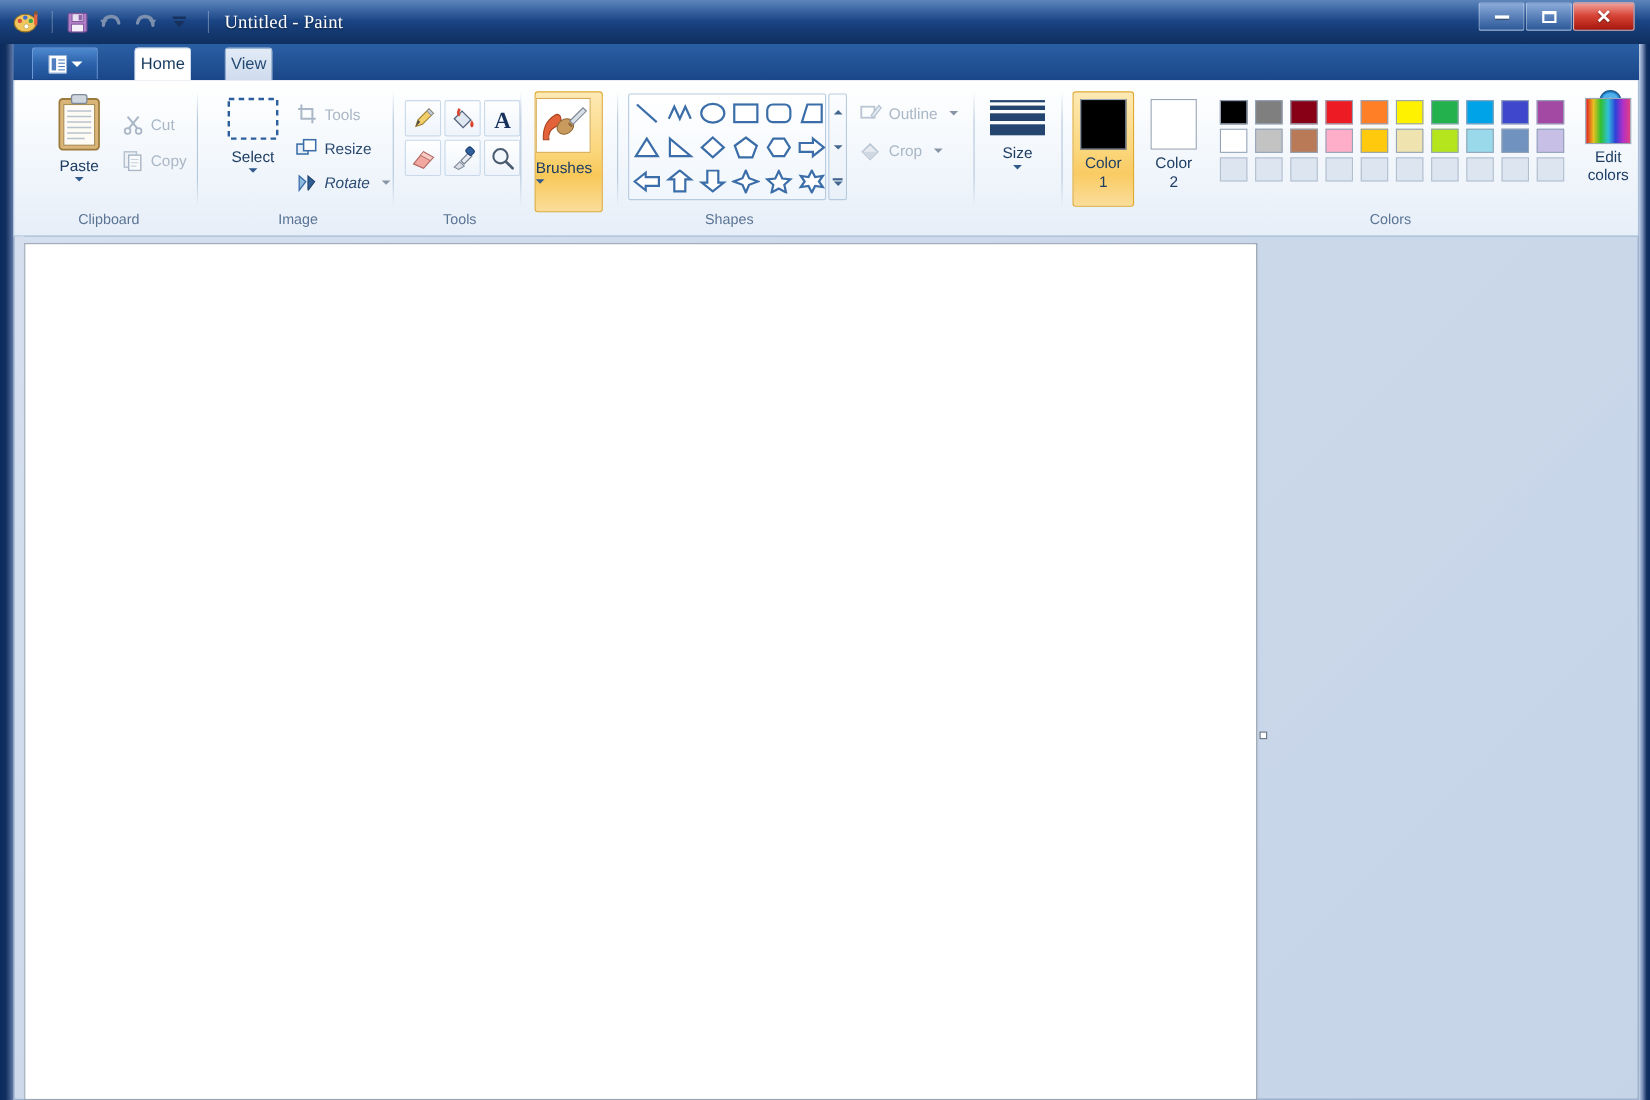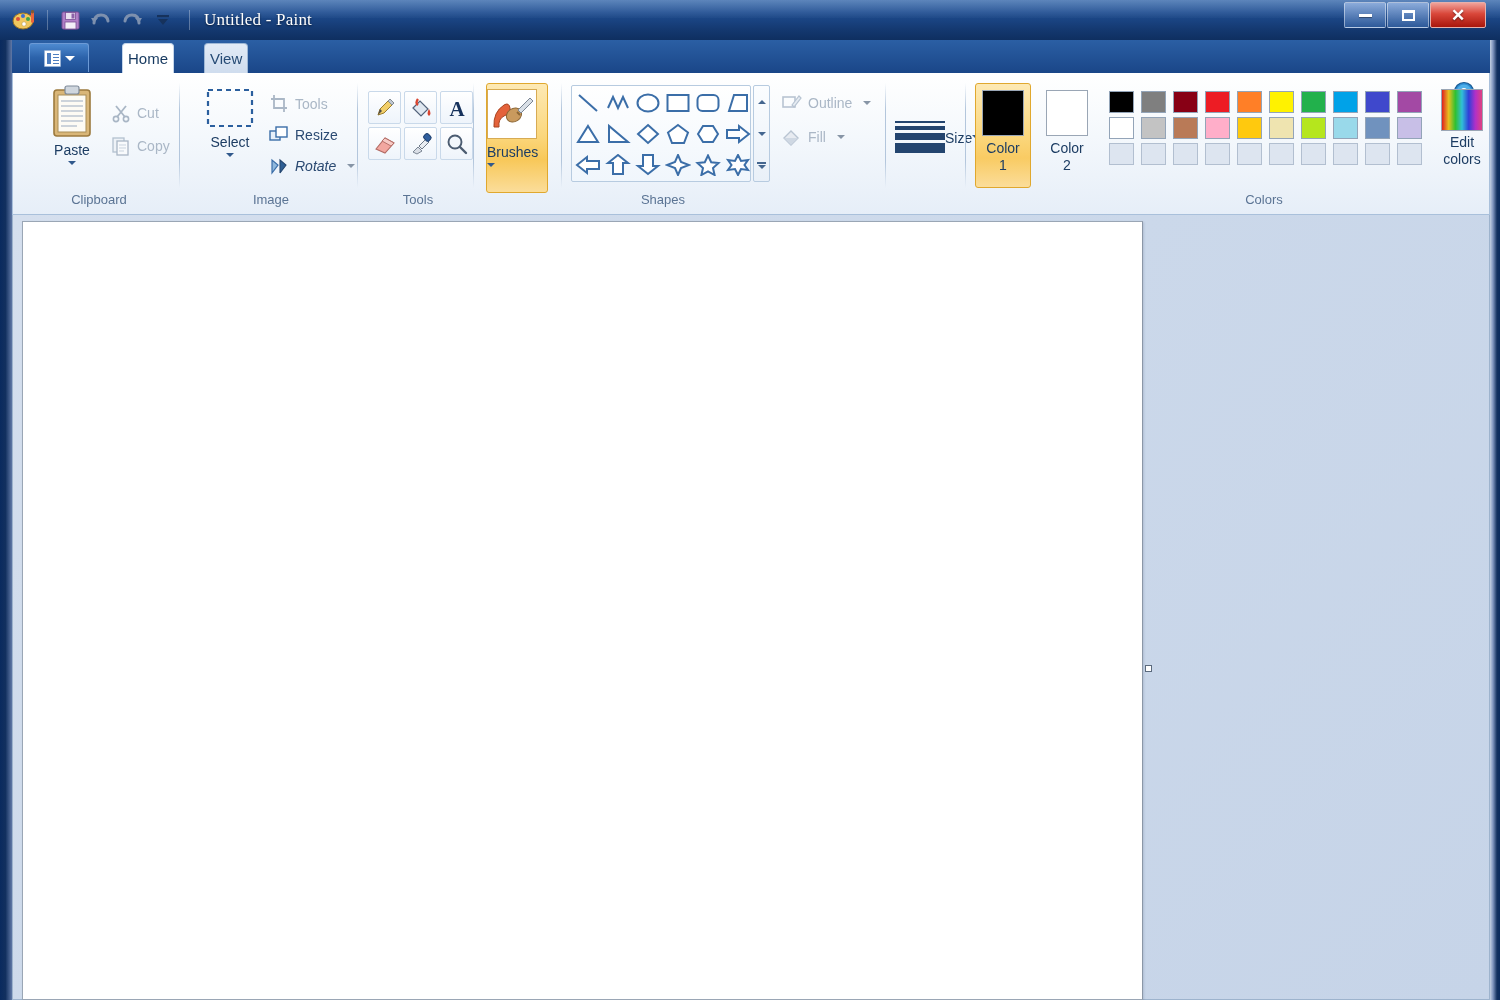--- a/index.html
+++ b/index.html
@@ -132,21 +132,21 @@
     grid-template-columns:repeat(6,30px); grid-template-rows:repeat(3,31px); padding:1px;}
   .shape-cell { display:flex; align-items:center; justify-content:center; }
   .shapes-scroll { width:17px; height:97px; border:1px solid #b7cbe0; border-radius:2px;
     background:linear-gradient(180deg,#fbfdff,#e9f0f8); display:flex; flex-direction:column; }
   .ss-btn { flex:1; display:flex; align-items:center; justify-content:center; }
   .tri-up { width:0;height:0;border-left:4px solid transparent;border-right:4px solid transparent;border-bottom:4px solid #44668f;}
   .tri-dn { width:0;height:0;border-left:4px solid transparent;border-right:4px solid transparent;border-top:4px solid #44668f;}
   .ss-bar { width:9px;height:2px;background:#44668f;margin-bottom:1px;}
 
   
-  .size-btn { width:60px; height:100px; display:flex; flex-direction:row; align-items:center;text-align:right; }
+  .size-btn { width:60px; height:100px; display:flex; flex-direction:column; align-items:center;text-align:right; }
   .size-icon { width:50px; height:40px; display:flex; flex-direction:column; justify-content:space-around; padding-top:4px;}
   .size-icon i { display:block; width:50px; background:#24456f; }
 
   
   .colorbtn { width:56px; height:105px; display:flex; flex-direction:column; align-items:center;
     border:1px solid transparent; border-radius:3px; padding-top:6px; }
   .colorbtn.active { border-color:#e0a82e;
     background: linear-gradient(180deg,#fde9b4 0%, #fbd77d 50%, #f9cb63 72%, #fbdd9a 100%); }
   .swatch-lg { width:42px; height:46px; border:1px solid #9aa6b5; }
   .color-cap { font-size:14px; color:#1d3d63; line-height:17px; text-align:center; margin-top:4px;}
@@ -546,21 +546,21 @@
           </svg>
           <span>Outline</span>
           <span class="caret-inline"></span>
         </div>
 
         <div class="small-row dis" style="position:absolute; left:218px; top:46px;">
           <svg width="21" height="20" viewBox="0 0 21 20">
             <path d="M3 11 L10 4 L17 11 L10 18 Z" fill="#e7ebf1" stroke="#b8c4d2" stroke-width="1.4"></path>
             <path d="M3 11 L10 18 L17 11 Z" fill="#cfd8e3"></path>
           </svg>
-          <span>Fill</span>
+          <span>Crop</span>
           <span class="caret-inline"></span>
         </div>
 
         <div class="group-label" style="left:0; width:200px;">Shapes</div>
       </div>
 
       <div class="group-sep" style="left:872px;"></div>
 
       <div class="group" style="left:876px; width:74px;">
         <div class="size-btn" style="position:absolute; left:6px; top:8px;">

